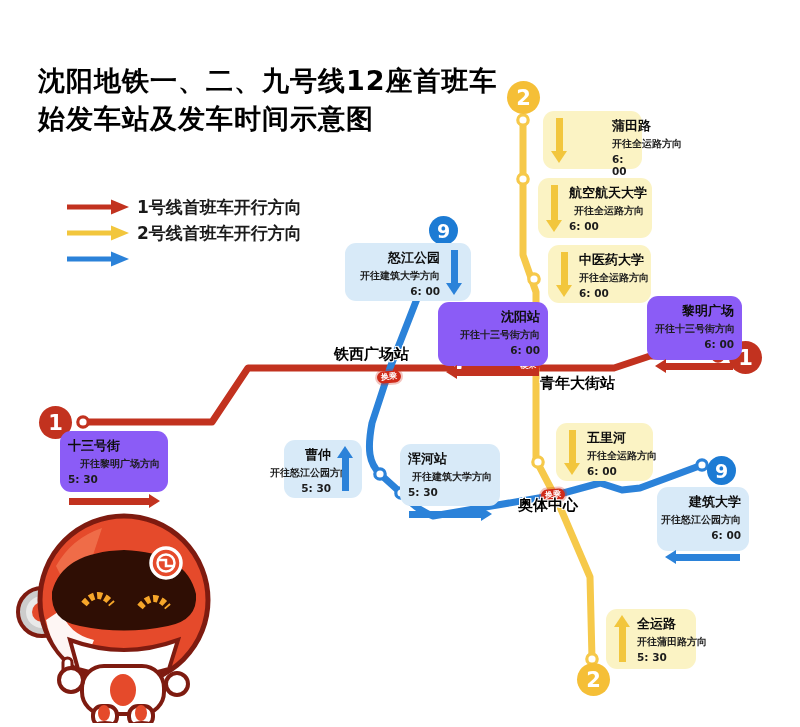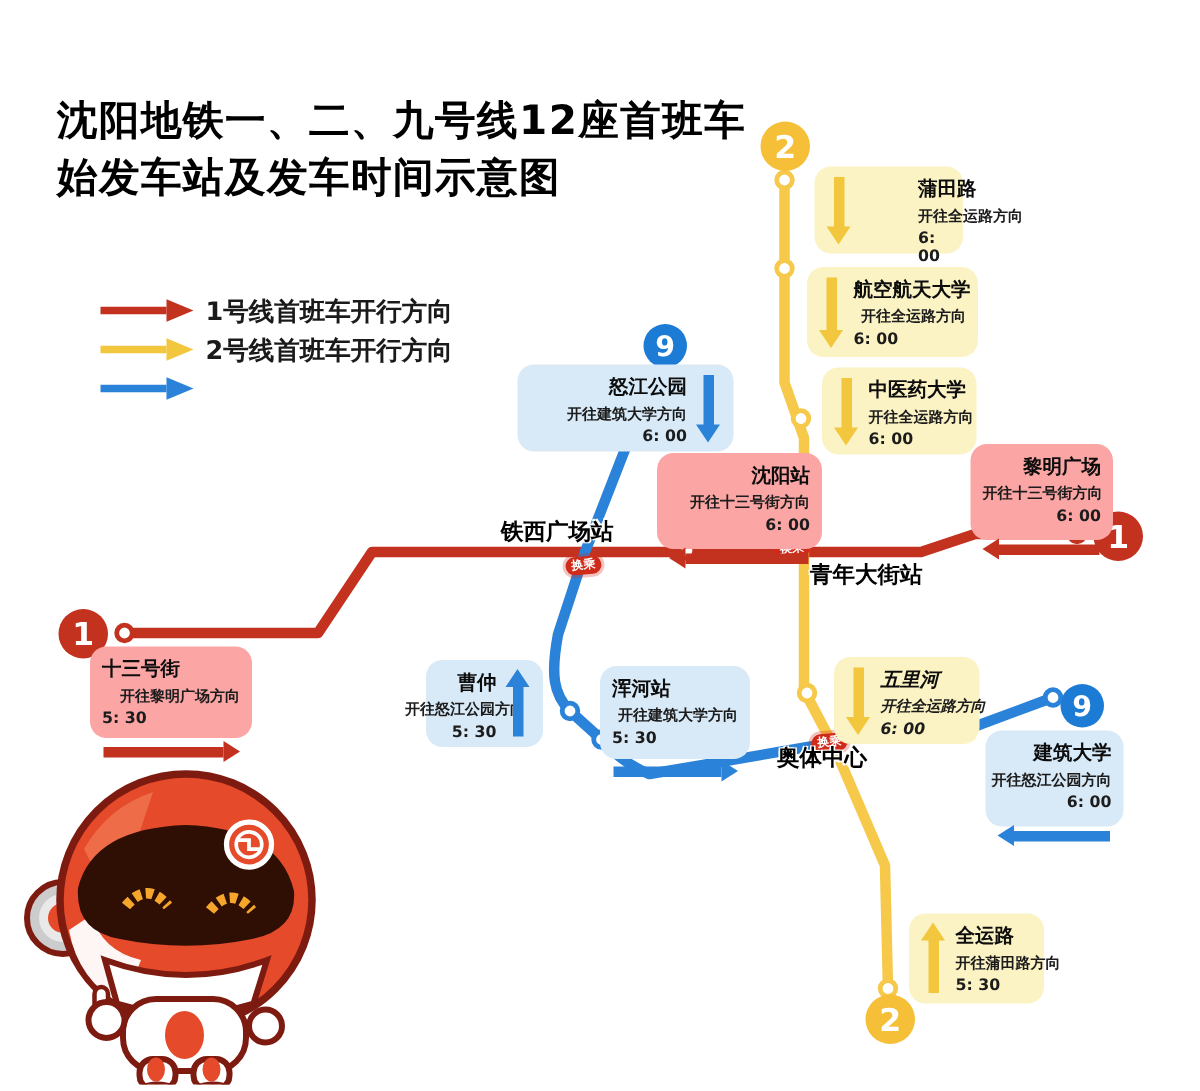--- a/index.html
+++ b/index.html
@@ -12,21 +12,21 @@
   .title{position:absolute;left:38px;top:62px;font-size:27px;font-weight:bold;color:#000;
          line-height:1.42;letter-spacing:1px;white-space:pre;}
 
   
   .legend-label{position:absolute;font-size:17px;font-weight:bold;color:#1a1a1a;white-space:nowrap;}
 
   
   .callout{position:absolute;border-radius:11px;padding:6px 8px;box-sizing:border-box;
            display:flex;gap:6px;}
   .bg-yellow{background:#fbf3c4;}
-  .bg-pink{background:#fca5a5;}
+  .bg-pink{background:#8b5cf6;}
   .bg-blue{background:#d8eaf8;}
   .ac-red{--ac:#c2321f;}
   .ac-yellow{--ac:#f2c63d;}
   .ac-blue{--ac:#2b82d9;}
   .callout .texts{flex:1;min-width:0;}
   .callout .station{font-weight:bold;font-size:13px;color:#0d0d0d;white-space:nowrap;}
   .callout .direction{font-weight:bold;font-size:10px;color:#1c1c1c;margin-top:2px;white-space:nowrap;text-align:right;}
   .callout .time{font-weight:bold;font-size:10.5px;color:#1c1c1c;margin-top:2px;}
   .ta-right .texts{text-align:right;}
 
@@ -181,21 +181,21 @@
       <div class="station">沈阳站</div>
       <div class="direction">开往十三号街方向</div>
       <div class="time">6: 00</div>
     </div>
     <div class="harr left">
         <div class="shaft"></div>
         <div class="head"></div>
       </div>
   </div>
 
-  <div class="callout bg-blue ac-blue ta-right" style="left:345px;top:243px;width:144px;height:58px;">
+  <div class="callout bg-blue ac-blue ta-right" style="left:345px;top:243px;width:126px;height:58px;">
     <div class="texts">
       <div class="station">怒江公园</div>
       <div class="direction">开往建筑大学方向</div>
       <div class="time">6: 00</div>
     </div>
     <div class="varr down">
         <div class="shaft"></div>
         <div class="head"></div>
       </div>
   </div>
@@ -229,21 +229,21 @@
       <div class="station">浑河站</div>
       <div class="direction">开往建筑大学方向</div>
       <div class="time">5: 30</div>
     </div>
     <div class="harr right">
         <div class="shaft"></div>
         <div class="head"></div>
       </div>
   </div>
 
-  <div class="callout bg-yellow ac-yellow" style="left:556px;top:438px;width:97px;height:58px;font-style:italic;">
+  <div class="callout bg-yellow ac-yellow" style="left:556px;top:423px;width:97px;height:58px;">
     <div class="varr down">
         <div class="shaft"></div>
         <div class="head"></div>
       </div>
     <div class="texts">
       <div class="station">五里河</div>
       <div class="direction">开往全运路方向</div>
       <div class="time">6: 00</div>
     </div>
   </div>

